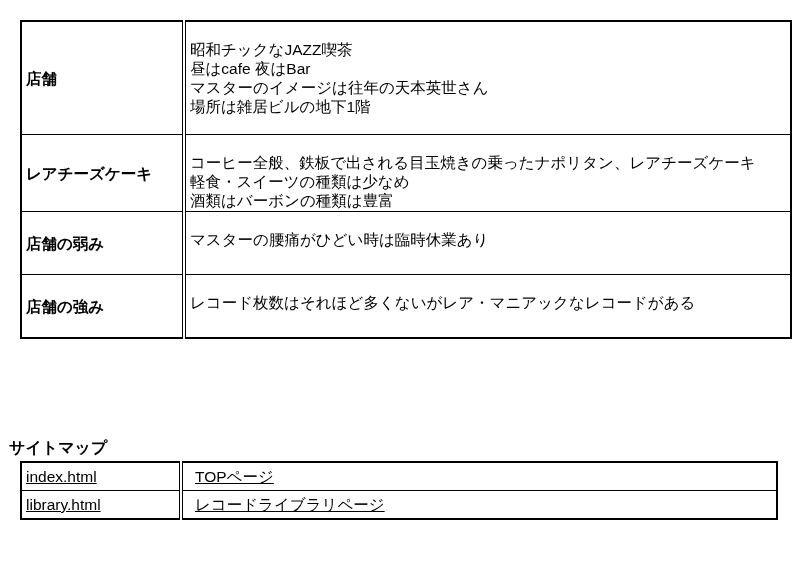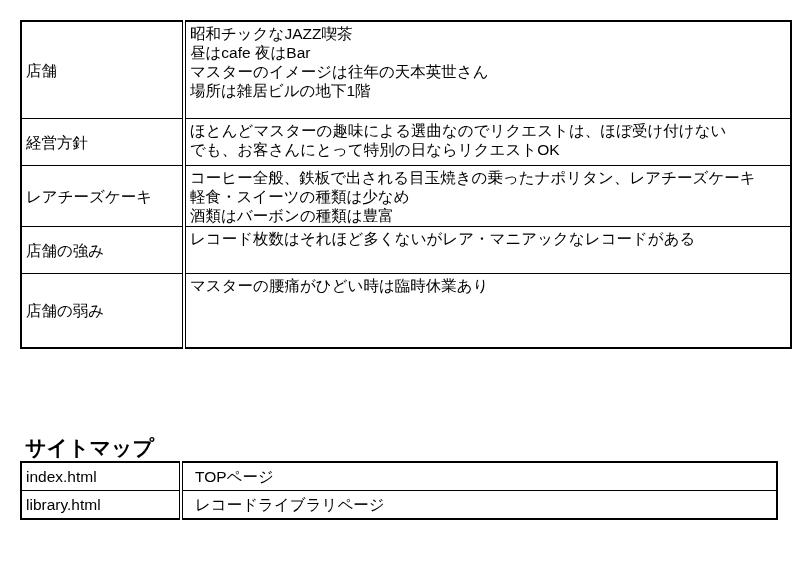--- a/index.html
+++ b/index.html
@@ -31,59 +31,60 @@
     top: 20px;
     width: 772px;
     border: 2px solid #000;
   }
   .store-table td {
     border: 1px solid #000;
     overflow: hidden;
   }
   .store-table td.label {
     width: 153px;
-    font-weight: normal;
+    font-weight: bold;
     vertical-align: middle;
     padding: 0 3px 0 4px;
   }
   .store-table td.content {
     border-left: 4px double #000;
     vertical-align: top;
-    padding: 2px 4px 1px 4px;
+    padding: 18px 4px 1px 4px;
     white-space: pre-line;
   }
   .store-table tr:nth-child(1) td { height: 93px; }
   .store-table tr:nth-child(2) td { height: 43px; }
   .store-table tr:nth-child(3) td { height: 43px; }
   .store-table tr:nth-child(4) td { height: 43px; }
   .store-table tr:nth-child(5) td { height: 70px; }
   .store-table tr:nth-child(6) td { height: 43px; }
   .store-table tr:nth-child(7) td { height: 44px; }
 
   
   .sitemap-heading {
     position: absolute;
-    left: 25px;
+    left: 9px;
     top: 438px;
-    font-size: 21px;
+    font-size: 16px;
     font-weight: bold;
     line-height: 19px;
   }
   .sitemap-table {
     position: absolute;
     left: 20px;
     top: 461px;
     width: 758px;
     border: 2px solid #000;
   }
   .sitemap-table td {
     border: 1px solid #000;
     height: 27px;
     vertical-align: middle;
     overflow: hidden;
+    text-decoration: underline;
   }
   .sitemap-table td.file {
     width: 150px;
     padding: 0 3px 0 4px;
   }
   .sitemap-table td.desc {
     border-left: 4px double #000;
     padding: 0 12px;
   }
 </style>
@@ -95,37 +96,32 @@
   <table class="store-table">
     <tbody>
       <tr>
         <td class="label">店舗</td>
         <td class="content">昭和チックなJAZZ喫茶
 昼はcafe 夜はBar
 マスターのイメージは往年の天本英世さん
 場所は雑居ビルの地下1階</td>
       </tr>
       <tr>
-        <td class="label">経営方針</td>
-        <td class="content">ほとんどマスターの趣味による選曲なのでリクエストは、ほぼ受け付けない
-でも、お客さんにとって特別の日ならリクエストOK</td>
-      </tr>
-      <tr>
         <td class="label">レアチーズケーキ</td>
         <td class="content">コーヒー全般、鉄板で出される目玉焼きの乗ったナポリタン、レアチーズケーキ
 軽食・スイーツの種類は少なめ
 酒類はバーボンの種類は豊富</td>
       </tr>
       <tr>
+        <td class="label">店舗の弱み</td>
+        <td class="content">マスターの腰痛がひどい時は臨時休業あり</td>
+      </tr>
+      <tr>
         <td class="label">店舗の強み</td>
         <td class="content">レコード枚数はそれほど多くないがレア・マニアックなレコードがある</td>
-      </tr>
-      <tr>
-        <td class="label">店舗の弱み</td>
-        <td class="content">マスターの腰痛がひどい時は臨時休業あり</td>
       </tr>
     </tbody>
   </table>
 
   <div class="sitemap-heading">サイトマップ</div>
 
   <table class="sitemap-table">
     <tbody>
       <tr>
         <td class="file">index.html</td>

